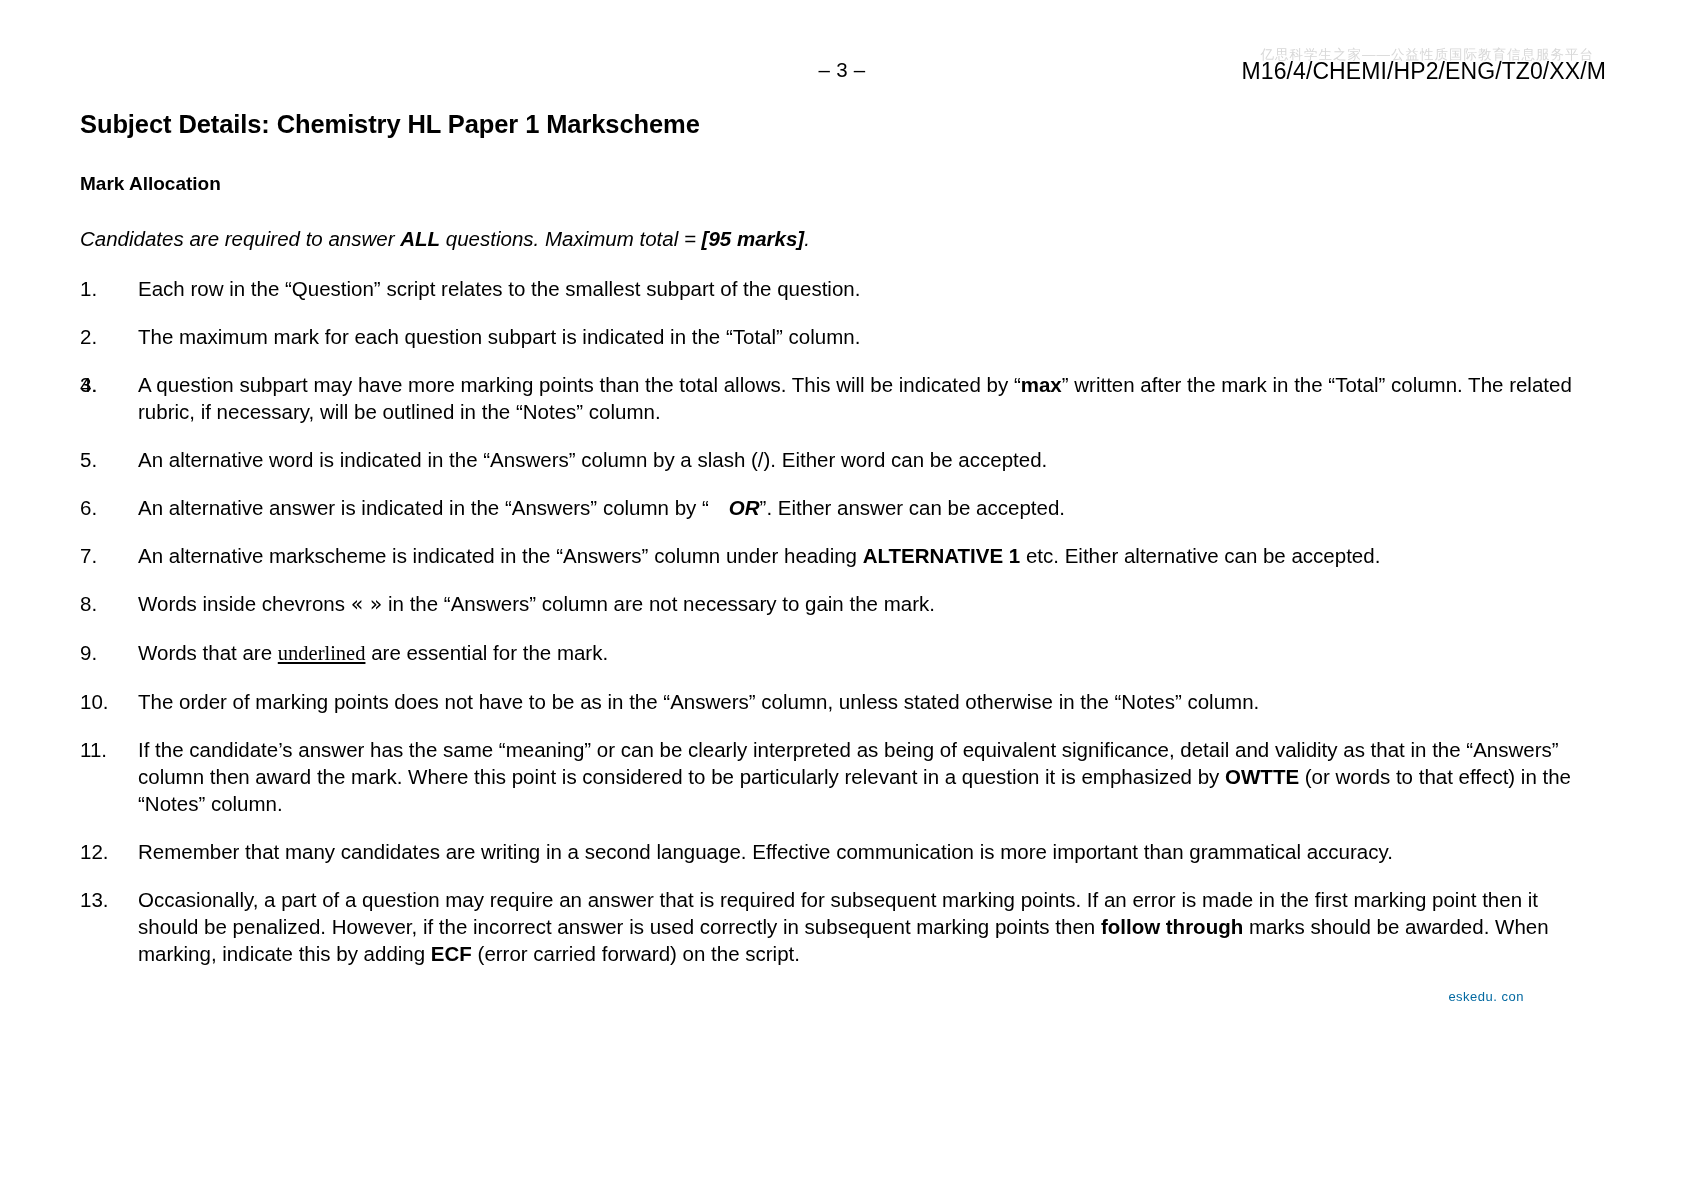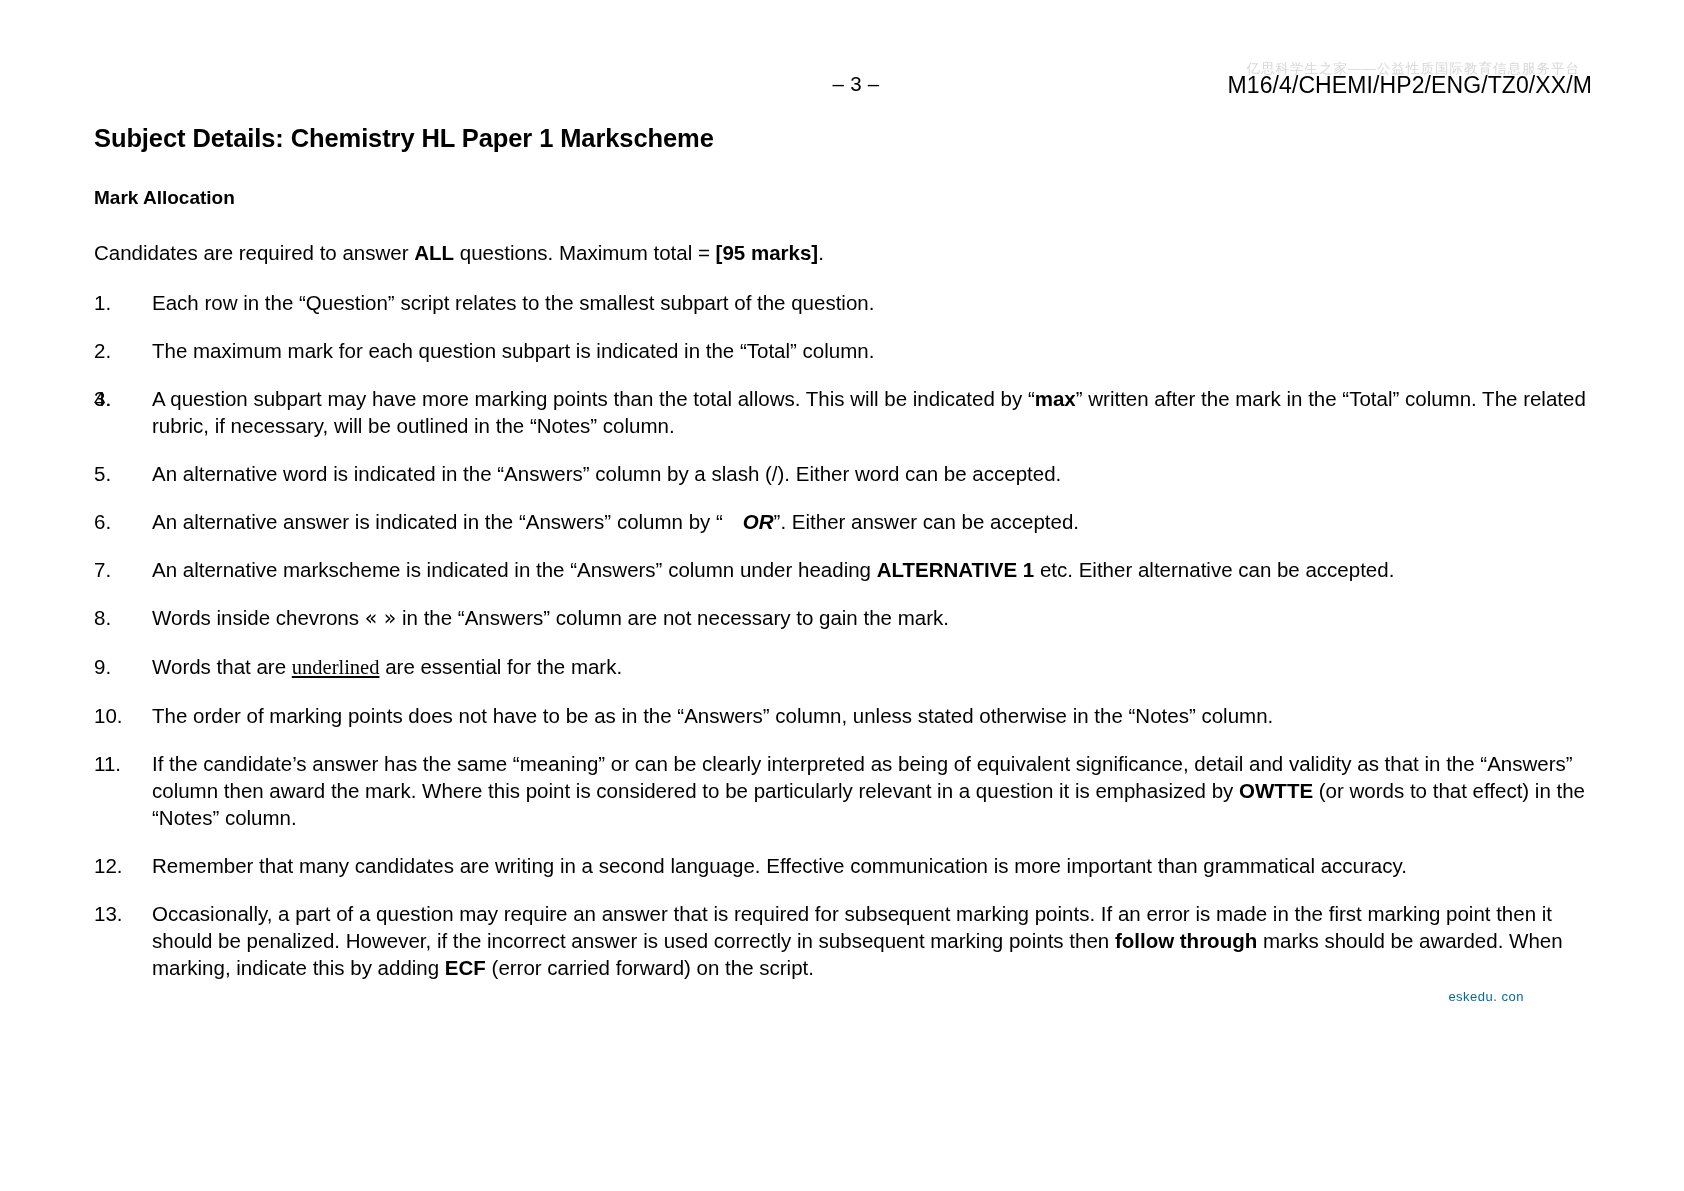--- a/index.html
+++ b/index.html
@@ -12,21 +12,21 @@
     background: #ffffff;
     font-family: "Liberation Sans", sans-serif;
     color: #000000;
     position: relative;
     overflow: hidden;
   }
   .page {
     position: relative;
     width: 1684px;
     height: 1152px;
-    padding: 14px;
+    padding: 0;
     box-sizing: border-box;
   }
   .header {
     position: relative;
     height: 96px;
   }
   .page-number {
     position: absolute;
     top: 58px;
     left: 0;
@@ -64,20 +64,21 @@
   }
   .subtitle {
     font-size: 19px;
     font-weight: bold;
     margin: 34px 0 0 0;
   }
   .intro {
     font-size: 20.5px;
     margin: 30px 0 0 0;
     line-height: 1.35;
+    font-style: italic;
   }
   ol.rules {
     list-style: none;
     margin: 22px 0 0 0;
     padding: 0;
   }
   ol.rules li {
     position: relative;
     padding-left: 58px;
     margin-top: 21px;

